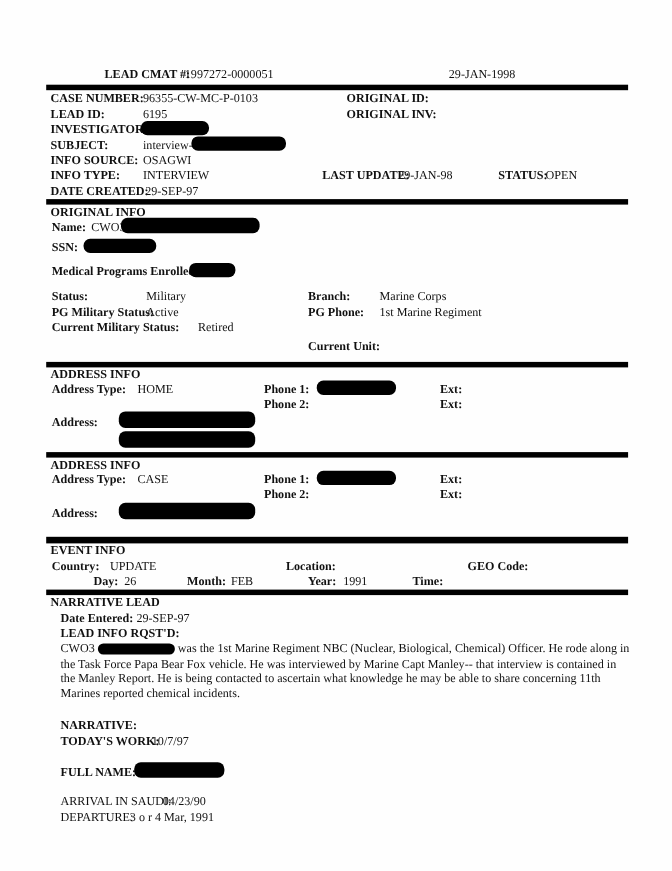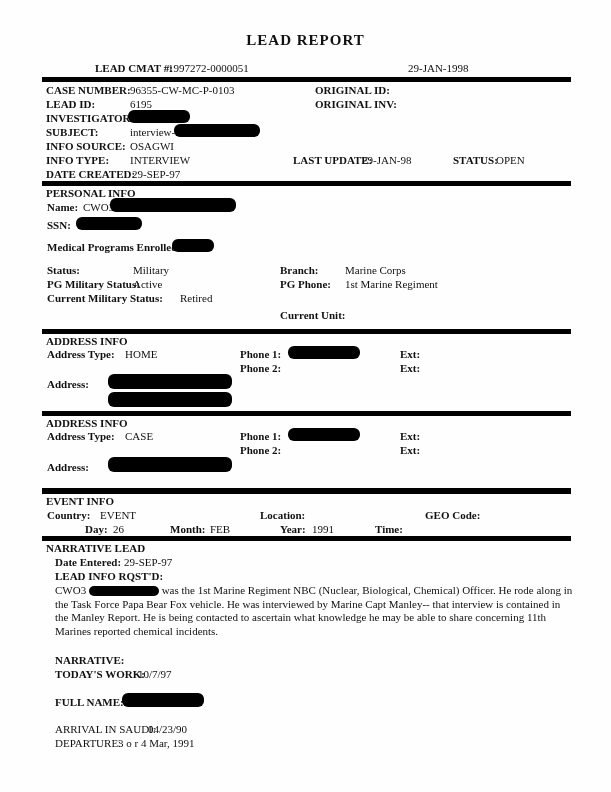--- a/index.html
+++ b/index.html
@@ -21,21 +21,20 @@
   .para {
     position:absolute; left:55px; top:584px; width:518px;
     line-height:13.5px;
   }
 </style>
 </head>
 <body>
 
 <div class="page">
 
-  <div class="title">LEAD REPORT</div>
   <span class="f b" style="left:95px; top:62px">LEAD CMAT #:</span>
   <span class="f" style="left:168px; top:62px">1997272-0000051</span>
   <span class="f" style="left:408px; top:62px">29-JAN-1998</span>
   <div class="bar" style="top:77px; height:5px"></div>
 
   <span class="f b" style="left:46px; top:84px">CASE NUMBER:</span>
   <span class="f" style="left:130px; top:84px">96355-CW-MC-P-0103</span>
   <span class="f b" style="left:315px; top:84px">ORIGINAL ID:</span>
 
   <span class="f b" style="left:46px; top:98px">LEAD ID:</span>
@@ -57,21 +56,21 @@
   <span class="f b" style="left:293px; top:154px">LAST UPDATE:</span>
   <span class="f" style="left:362px; top:154px">29-JAN-98</span>
   <span class="f b" style="left:453px; top:154px">STATUS:</span>
   <span class="f" style="left:496px; top:154px">OPEN</span>
 
   <span class="f b" style="left:46px; top:168px">DATE CREATED:</span>
   <span class="f" style="left:132px; top:168px">29-SEP-97</span>
 
   <div class="bar" style="top:181px; height:5px"></div>
 
-  <span class="f b" style="left:46px; top:187px">PERSONAL INFO</span>
+  <span class="f b" style="left:46px; top:187px">ORIGINAL INFO</span>
 
   <span class="f b" style="left:47px; top:201px">Name:</span>
   <span class="f" style="left:83px; top:201px">CWO3</span>
   <span class="redact-abs" style="left:110px; top:198px; width:126px; height:14px"></span>
 
   <span class="f b" style="left:47px; top:219px">SSN:</span>
   <span class="redact-abs" style="left:76px; top:217px; width:66px; height:13px"></span>
 
   <span class="f b" style="left:47px; top:241px">Medical  Programs Enrolled I</span>
   <span class="redact-abs" style="left:172px; top:239px; width:42px; height:13px"></span>
@@ -122,21 +121,21 @@
   <span class="f b" style="left:400px; top:444px">Ext:</span>
 
   <span class="f b" style="left:47px; top:461px">Address:</span>
   <span class="redact-abs" style="left:108px; top:457px; width:124px; height:15px"></span>
 
   <div class="bar" style="top:488px; height:6px"></div>
 
   <span class="f b" style="left:46px; top:495px">EVENT INFO</span>
 
   <span class="f b" style="left:47px; top:509px">Country:</span>
-  <span class="f" style="left:100px; top:509px">EVENT</span>
+  <span class="f" style="left:100px; top:509px">UPDATE</span>
   <span class="f b" style="left:260px; top:509px">Location:</span>
   <span class="f b" style="left:425px; top:509px">GEO Code:</span>
 
   <span class="f b" style="left:85px; top:523px">Day:</span>
   <span class="f" style="left:113px; top:523px">26</span>
   <span class="f b" style="left:170px; top:523px">Month:</span>
   <span class="f" style="left:210px; top:523px">FEB</span>
   <span class="f b" style="left:280px; top:523px">Year:</span>
   <span class="f" style="left:312px; top:523px">1991</span>
   <span class="f b" style="left:375px; top:523px">Time:</span>

